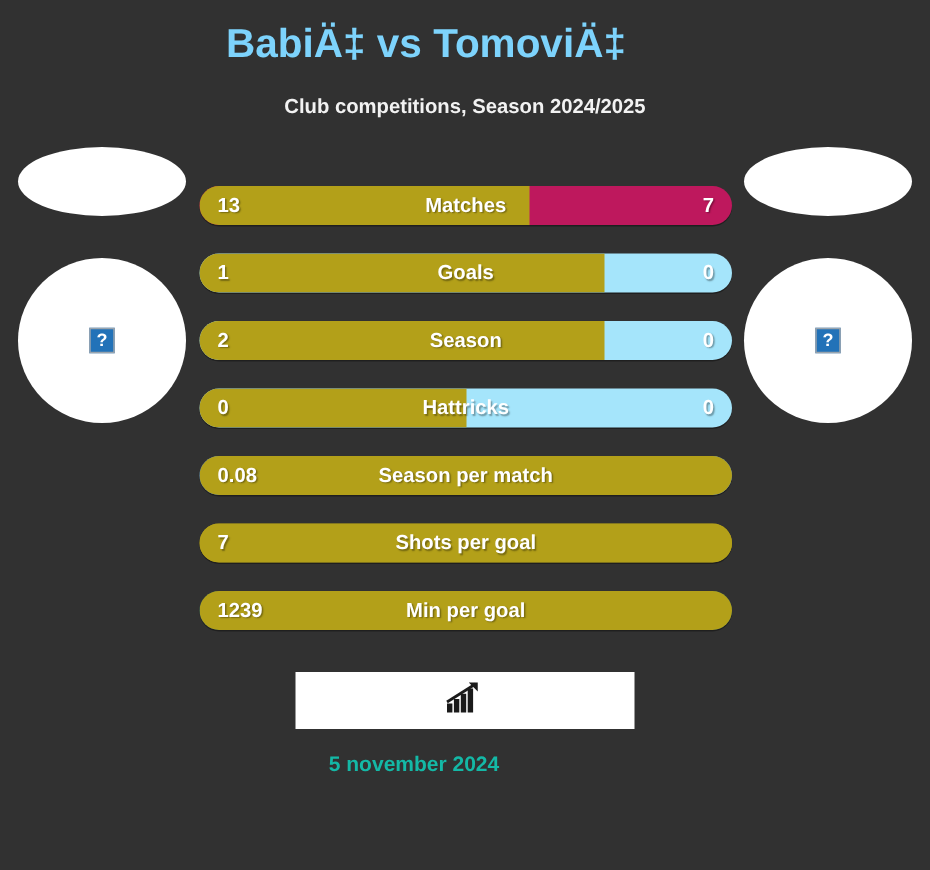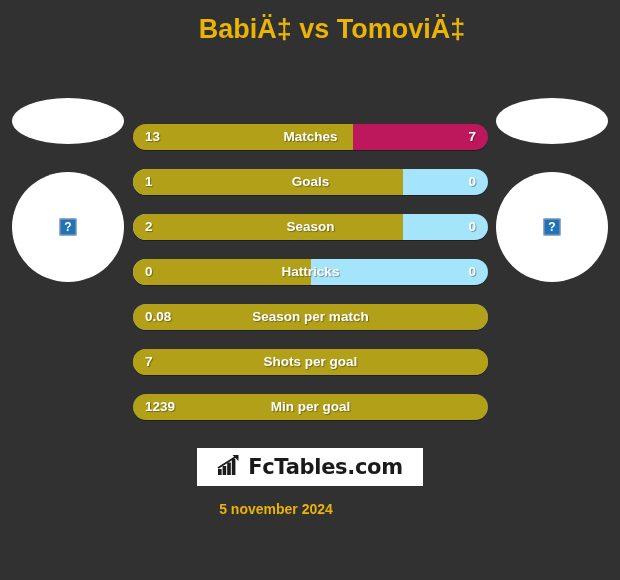--- a/index.html
+++ b/index.html
@@ -23,25 +23,24 @@
 
   
   .title {
     position: absolute;
     top: 12px;
     left: 0;
     width: 568px;
     text-align: center;
     font-size: 27px;
     font-weight: bold;
-    color: #eab308;
+    color: #7dd3fc;
     letter-spacing: 0px;
     line-height: 34px;
     white-space: nowrap;
-    padding-left: 48px;
   }
   .subtitle {
     position: absolute;
     top: 62px;
     left: 0;
     width: 620px;
     text-align: center;
     font-size: 13.5px;
     font-weight: bold;
     color: #f2f2f2;
@@ -166,30 +165,31 @@
     line-height: 21px;
   }
   .date {
     position: absolute;
     top: 501px;
     left: 0;
     width: 552px;
     text-align: center;
     font-size: 14px;
     font-weight: bold;
-    color: #eab308;
+    color: #14b8a6;
   }
 </style>
 </head>
 <body>
 
 <div class="page">
 
   <div class="title">BabiÄ‡ vs TomoviÄ‡</div>
 
+  <div class="subtitle">Club competitions, Season 2024/2025</div>
 
   <div class="player-slot left">
     <div class="ellipse-top"></div>
     <div class="ellipse-main">
       <div class="broken-img">?</div>
     </div>
   </div>
 
   <div class="player-slot right">
     <div class="ellipse-top"></div>
@@ -245,19 +245,18 @@
       <span class="logo-icon">
         <svg width="26" height="22" viewBox="0 0 26 22" xmlns="http://www.w3.org/2000/svg">
           <rect x="1" y="15" width="3.6" height="6" fill="#1a1a1a"></rect>
           <rect x="5.6" y="12" width="3.6" height="9" fill="#1a1a1a"></rect>
           <rect x="10.2" y="8.5" width="3.6" height="12.5" fill="#1a1a1a"></rect>
           <rect x="14.8" y="5" width="3.6" height="16" fill="#1a1a1a"></rect>
           <path d="M1 14 L20 2" stroke="#1a1a1a" stroke-width="1.8" fill="none"></path>
           <path d="M15.5 1 L21.5 1 L21.5 7 Z" fill="#1a1a1a"></path>
         </svg>
       </span>
-      <span class="logo-text">FcTables.com</span>
     </div>
   </div>
 
   <div class="date">5 november 2024</div>
 
 </div>
 
 </body></html>

